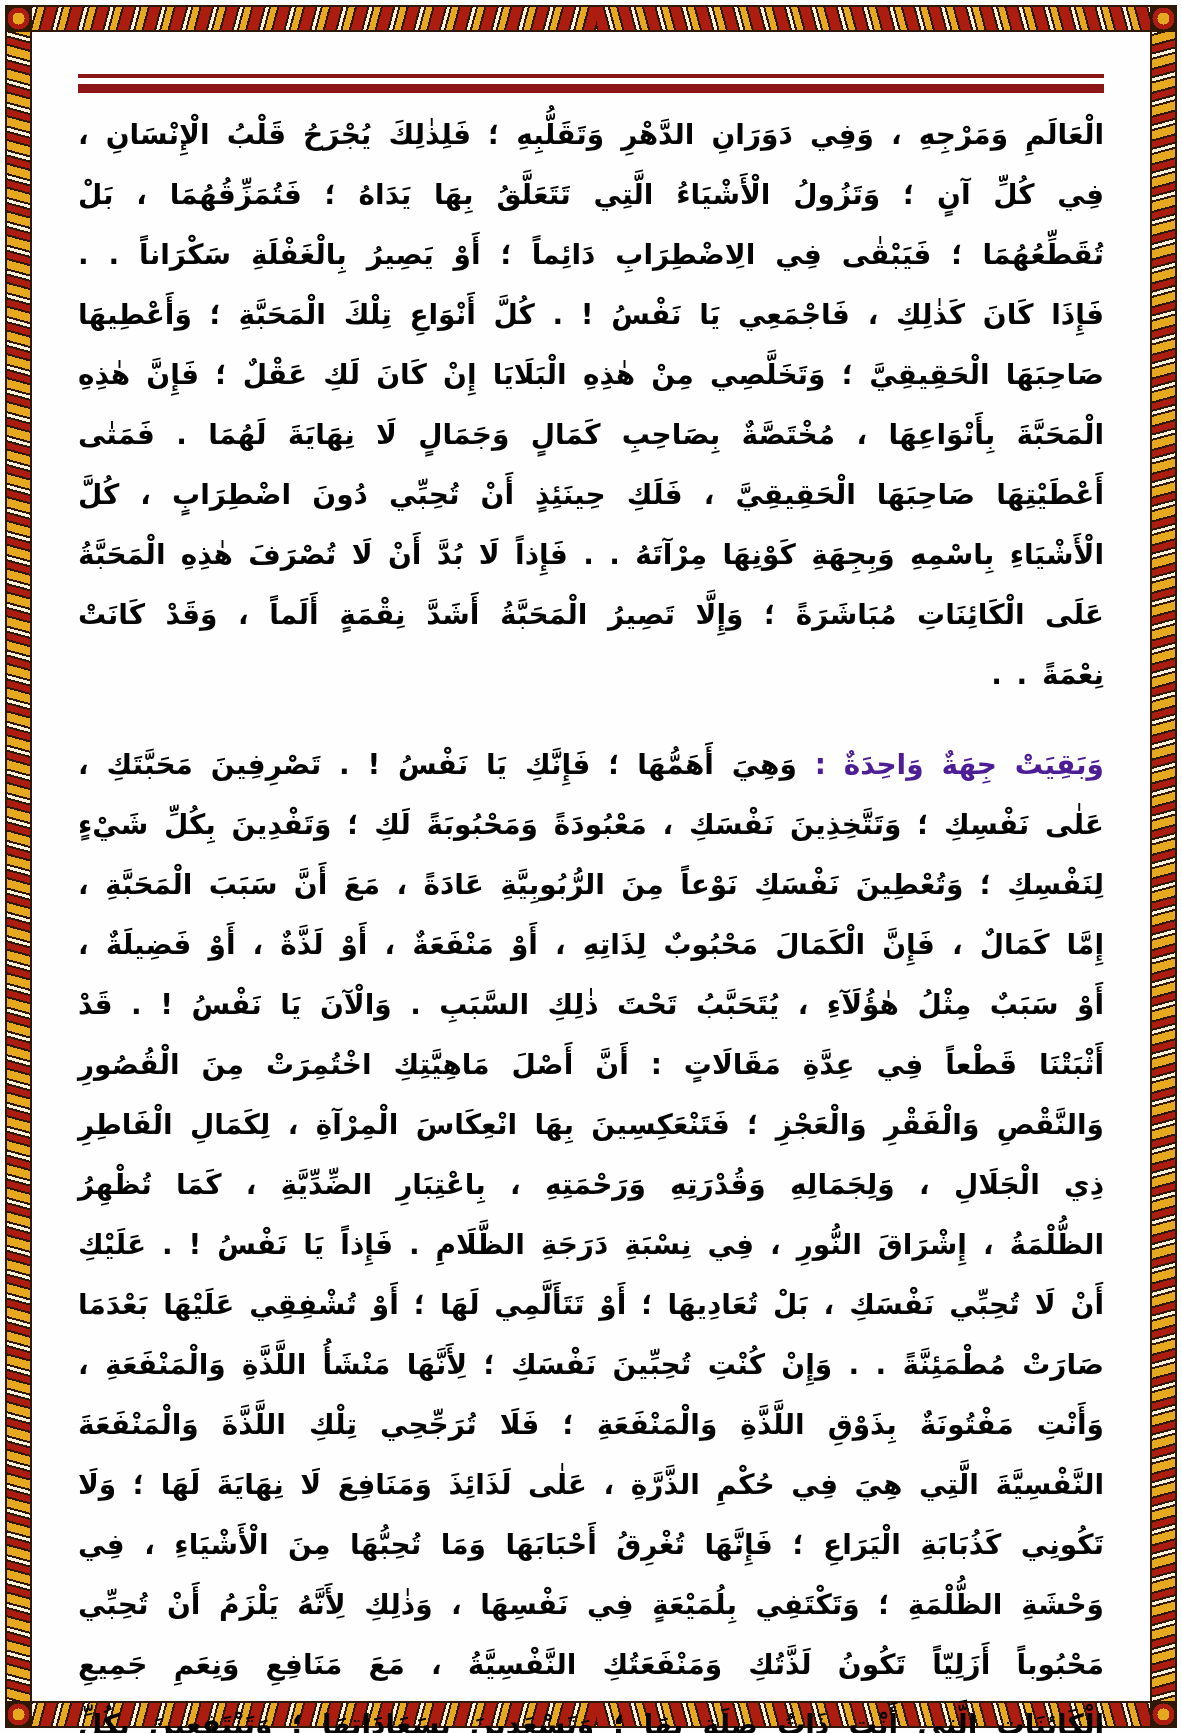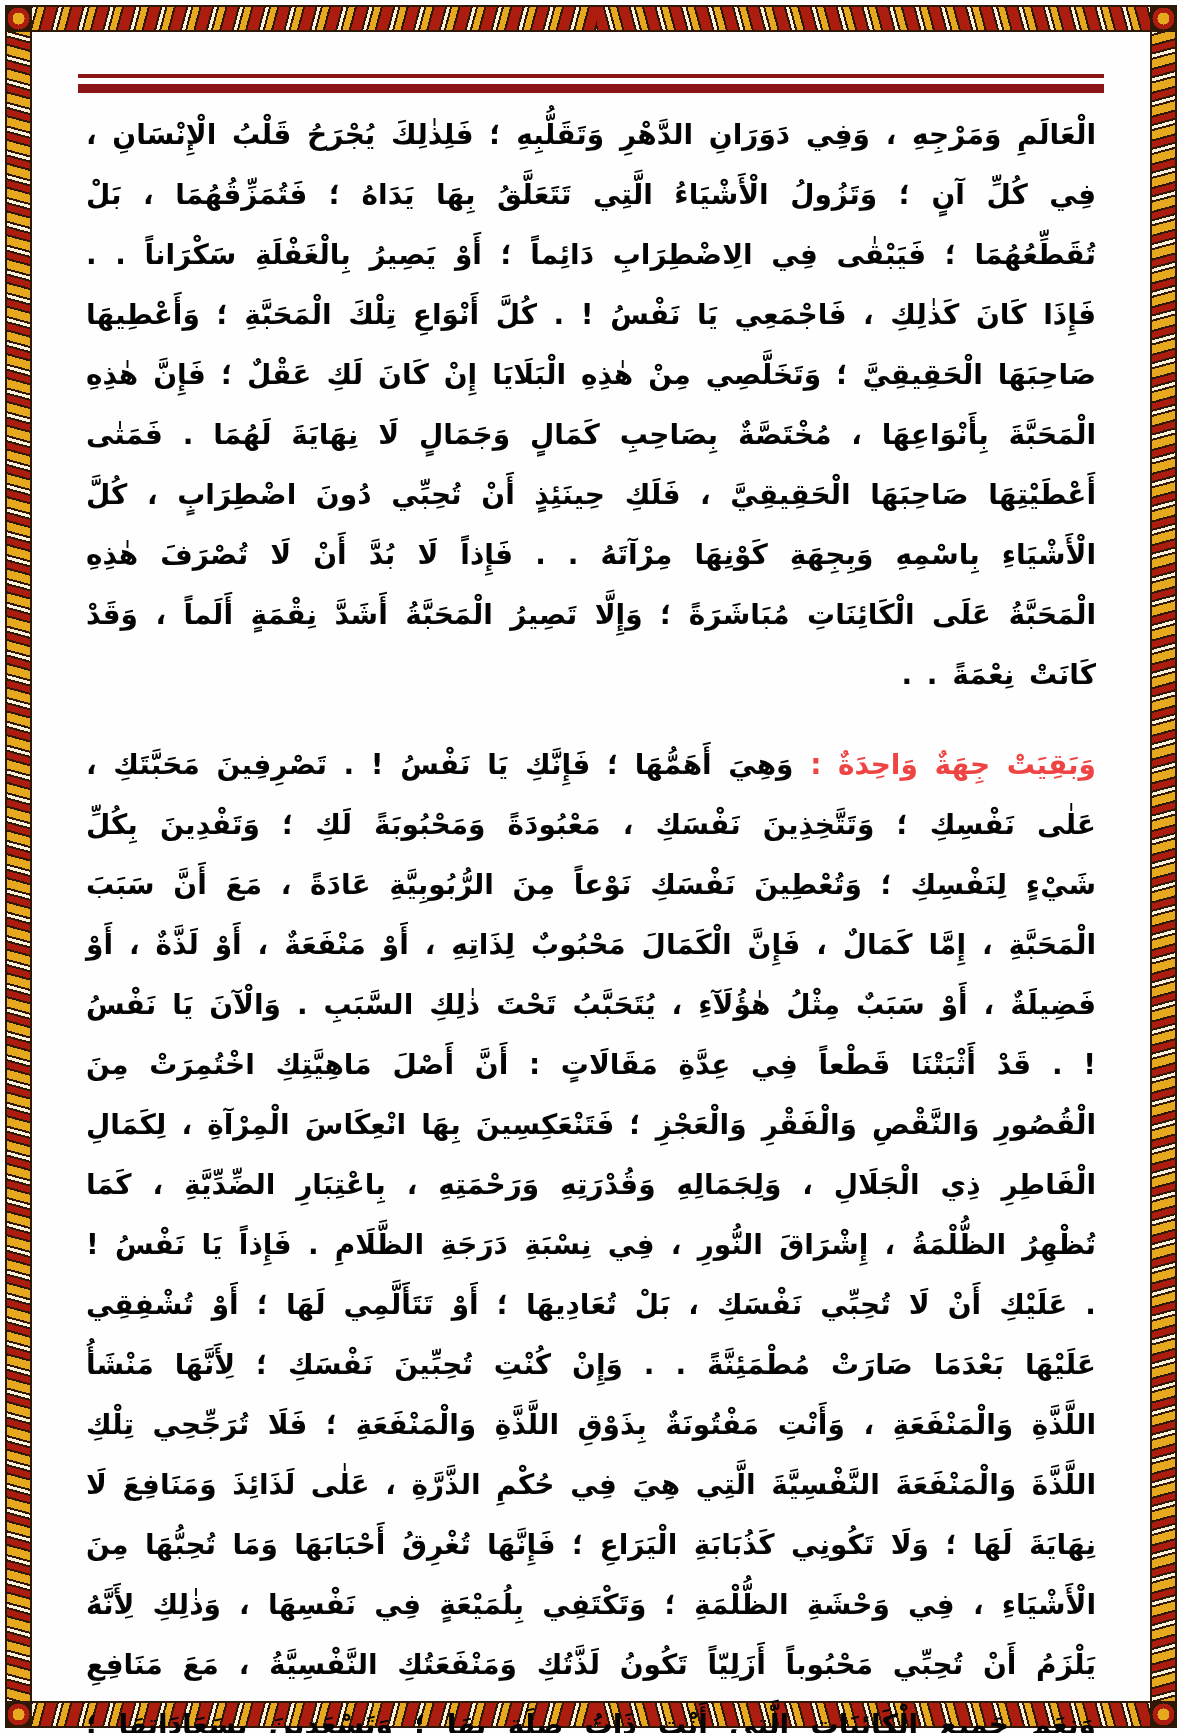--- a/index.html
+++ b/index.html
@@ -60,23 +60,23 @@
   }
   .divider{
     margin-top:16px;height:6px;
     border-top:4px solid #8c1518;border-bottom:9px solid #8c1518;
   }
   .body-text{
     margin-top:12px;
     font-size:28px;font-weight:bold;line-height:60px;color:#050505;
     text-align:justify;word-spacing:5px;
   }
-  .para{margin:8px;}
+  .para{margin:0;}
   .para + .para{margin-top:30px;}
-  .lead-red{color:#ef4444;}
+  .lead-red{color:#4c1d95;}
 </style>
 </head>
 <body>
 
 <div class="page">
 
   <div class="frame-strip frame-top"></div>
   <div class="frame-strip frame-bottom"></div>
   <div class="frame-strip frame-left"></div>
   <div class="frame-strip frame-right"></div>

